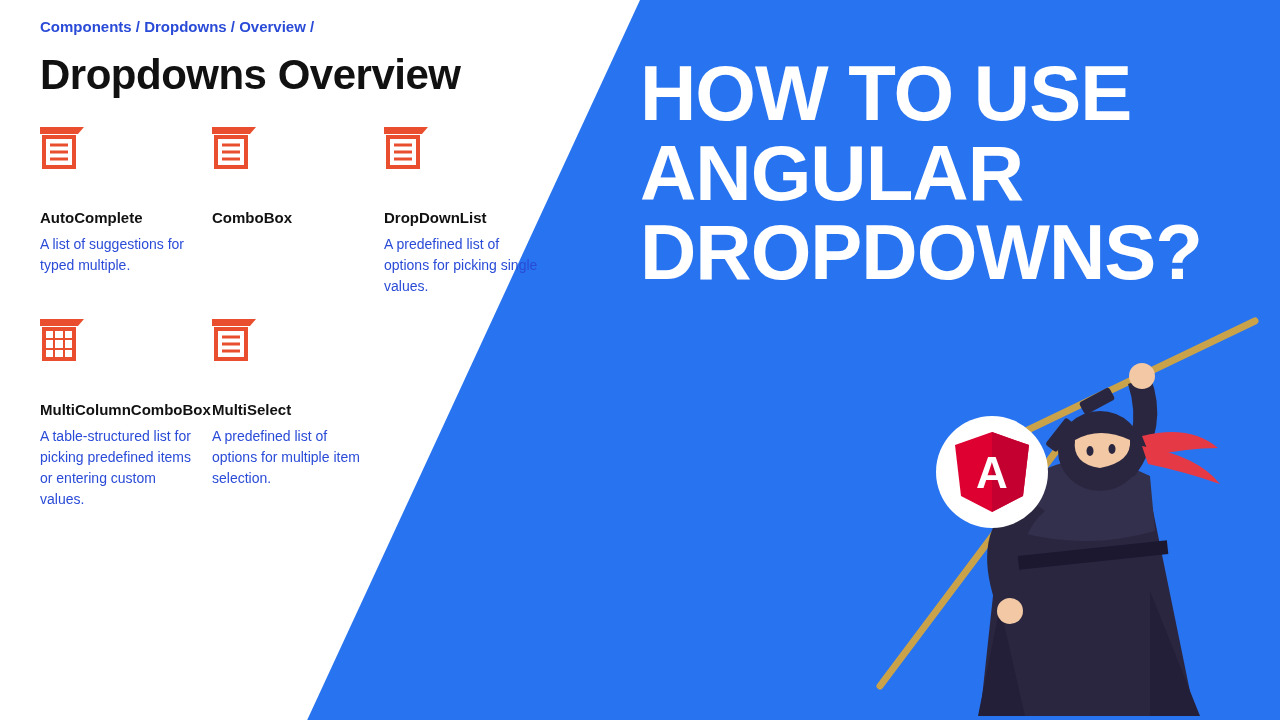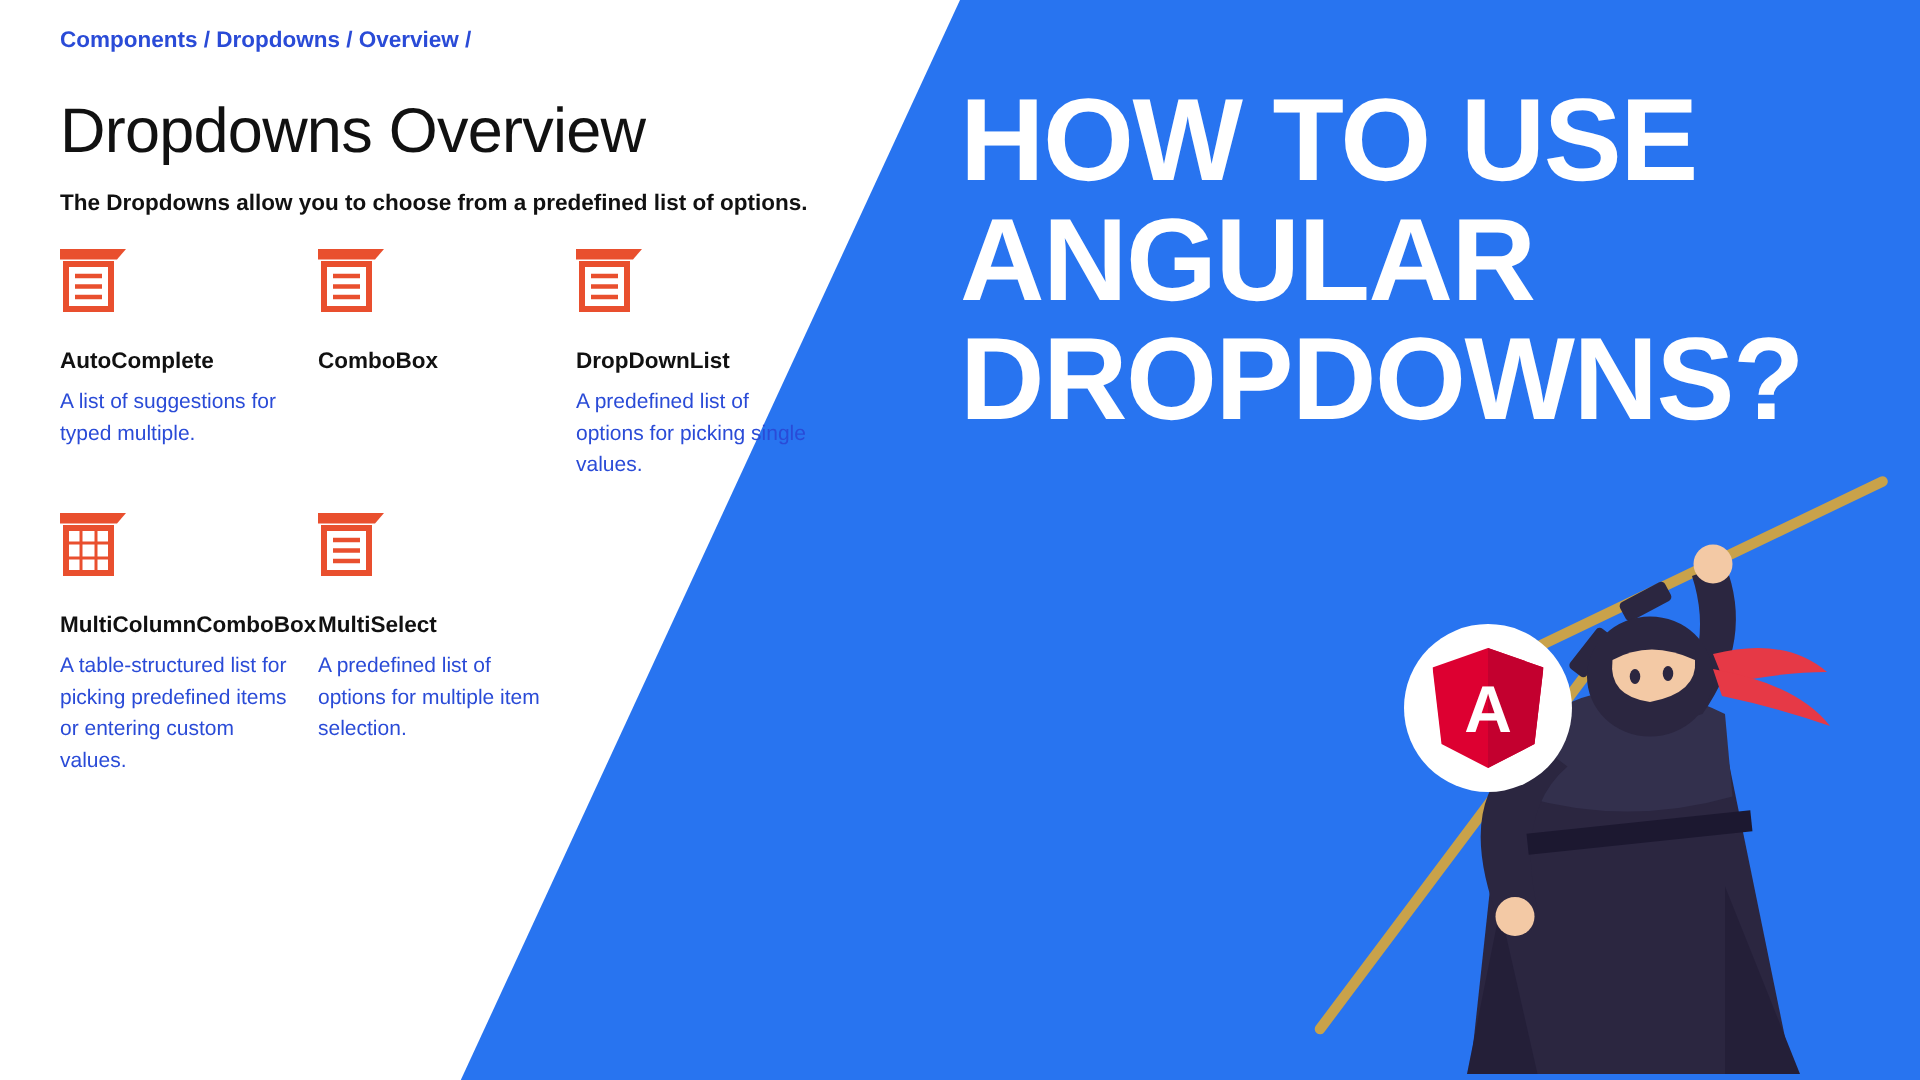--- a/index.html
+++ b/index.html
@@ -28,29 +28,29 @@
     top: 18px;
     width: 540px;
     z-index: 2;
     color: #1b1b1b;
   }
 
   .breadcrumb {
     font-size: 15px;
     color: #2a4bd7;
     font-weight: 600;
-    margin-bottom: 28px;
+    margin-bottom: 16px;
   }
 
   .page-title {
     font-size: 42px;
-    font-weight: 400;
+    font-weight: 700;
     letter-spacing: -0.5px;
     color: #111;
-    margin-bottom: 16px;
+    margin-bottom: 28px;
   }
 
   .page-subtitle {
     font-size: 15px;
     font-weight: 700;
     color: #111;
     margin-bottom: 22px;
   }
 
   .cards {
@@ -73,20 +73,21 @@
     justify-content: flex-start;
     margin-bottom: 18px;
   }
   .card .icon svg { display: block; }
 
   .card-title {
     font-size: 15px;
     font-weight: 800;
     color: #111;
     margin-bottom: 8px;
+    margin-top: 16px;
   }
 
   .card-desc {
     font-size: 14px;
     line-height: 1.5;
     color: #2a4bd7;
     font-weight: 500;
   }
 
   
@@ -153,21 +154,20 @@
 </style>
 </head>
 <body>
 
 <div class="stage">
   <div class="blue-panel"></div>
 
   <div class="doc">
     <div class="breadcrumb">Components / Dropdowns / Overview /</div>
     <h1 class="page-title">Dropdowns Overview</h1>
-    <p class="page-subtitle">The Dropdowns allow you to choose from a predefined list of options.</p>
 
     <div class="cards">
 
       <div class="card">
         <span class="icon">
           <svg width="44" height="44" viewBox="0 0 44 44">
             <polygon points="0,0 44,0 38,7 0,7" fill="#e94f2e"></polygon>
             <rect x="4" y="10" width="30" height="30" fill="none" stroke="#e94f2e" stroke-width="4"></rect>
             <line x1="10" y1="18" x2="28" y2="18" stroke="#e94f2e" stroke-width="3"></line>
             <line x1="10" y1="25" x2="28" y2="25" stroke="#e94f2e" stroke-width="3"></line>

